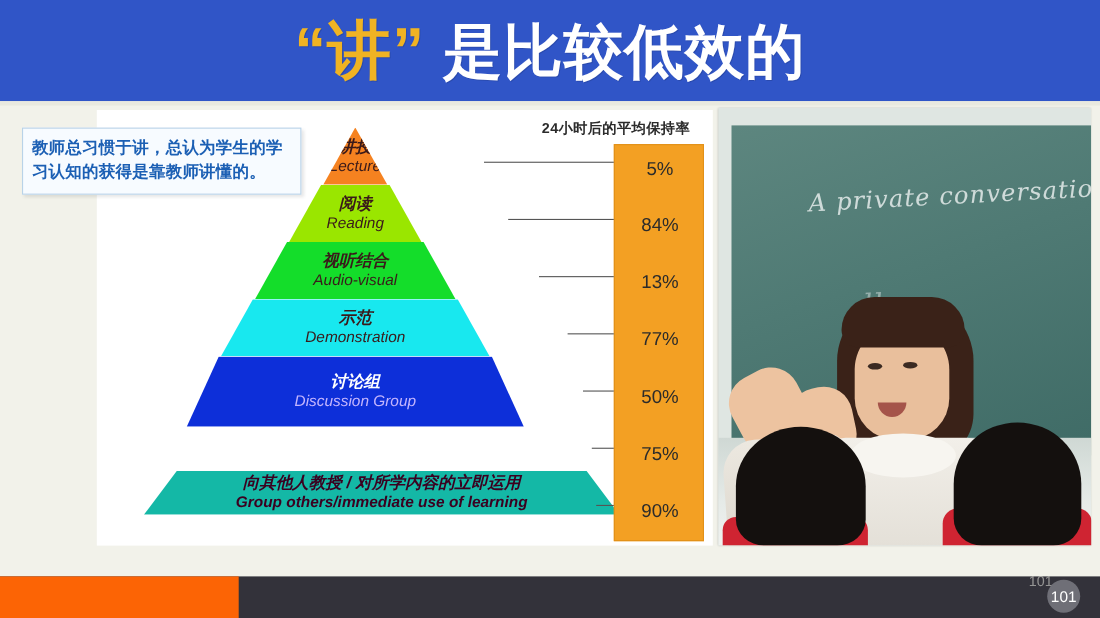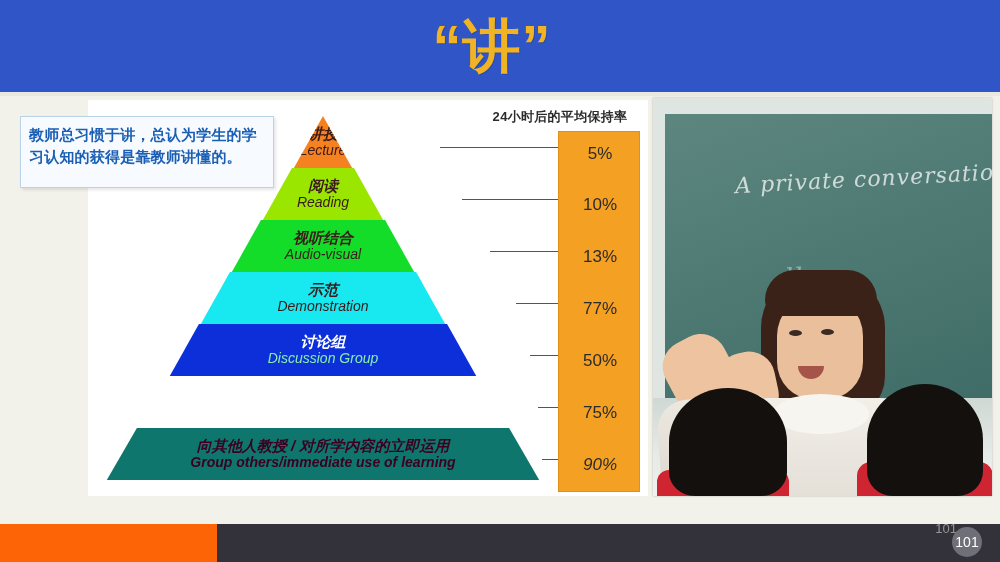--- a/index.html
+++ b/index.html
@@ -133,21 +133,21 @@
     height: 1px;
     background: #555555;
     z-index: 4;
   }
 
   
   #callout {
     position: absolute;
     left: 20px; top: 116px;
     width: 254px;
-    padding: 7px 8px 19px 8px;
+    padding: 7px 8px 8px 8px;
     background: #f7fbff;
     border: 1px solid #b9d3e8;
     box-sizing: border-box;
     box-shadow: 2px 2px 3px rgba(0,0,0,0.10);
     z-index: 20;
   }
   #callout-text {
     font-size: 15px;
     font-weight: bold;
     color: #1b5fb4;
@@ -317,20 +317,21 @@
   }
 </style>
 </head>
 <body>
 
 <div id="slide">
 
   <div id="title-banner">
     <div id="title-text">
       <span class="title-accent">“讲”</span>
+      <span class="title-main">是比较低效的</span>
     </div>
   </div>
   <div id="banner-underline"></div>
 
   <div id="pyramid-panel">
 
     <div id="retention-header">24小时后的平均保持率</div>
 
     <div class="connector" style="left:352px; top:47px;  width:118px;"></div>
     <div class="connector" style="left:374px; top:99px;  width:96px;"></div>
@@ -363,44 +364,44 @@
         </div>
       </div>
 
       <div class="layer" style="top:156px; height:52px; background:#18e8ef; clip-path: polygon(30.2% 0%, 69.8% 0%, 76% 100%, 24% 100%);">
         <div class="layer-inner">
           <div class="cn">示范</div>
           <div class="en">Demonstration</div>
         </div>
       </div>
 
-      <div class="layer" style="top:208px; height:52px; background:#0d2fd9; clip-path: polygon(23.6% 0%, 76.4% 0%, 82.6% 100%, 17.4% 100%);">
+      <div class="layer" style="top:208px; height:64px; background:#0d2fd9; clip-path: polygon(23.6% 0%, 76.4% 0%, 82.6% 100%, 17.4% 100%);">
         <div class="layer-inner">
           <div class="cn" style="color:#ffffff;">讨论组</div>
-          <div class="en" style="color:#86efac;">Discussion Group</div>
-        </div>
-      </div>
-
-
-      <div class="layer" style="top:312px; height:52px; background:#0f766e; clip-path: polygon(10.4% 0%, 89.6% 0%, 96% 100%, 4% 100%);">
+          <div class="en" style="color:#c4b5fd;">Discussion Group</div>
+        </div>
+      </div>
+
+
+      <div class="layer" style="top:312px; height:40px; background:#14b8a6; clip-path: polygon(10.4% 0%, 89.6% 0%, 96% 100%, 4% 100%); margin-left: 24px;">
         <div class="layer-inner">
           <div class="cn" style="color:#3b0020;">向其他人教授 / 对所学内容的立即运用</div>
           <div class="en" style="color:#3b0020; font-weight:bold;">Group others/immediate use of learning</div>
         </div>
       </div>
     </div>
 
     <div id="percent-bar">
       <div class="percent-cell" style="top:12px;">5%</div>
-      <div class="percent-cell" style="top:63px;">10%</div>
+      <div class="percent-cell" style="top:63px;">84%</div>
       <div class="percent-cell" style="top:115px;">13%</div>
       <div class="percent-cell" style="top:167px;">77%</div>
       <div class="percent-cell" style="top:219px;">50%</div>
       <div class="percent-cell" style="top:271px;">75%</div>
-      <div class="percent-cell" style="top:323px;font-style:italic;">90%</div>
+      <div class="percent-cell" style="top:323px;">90%</div>
     </div>
   </div>
 
   <div id="callout">
     <div id="callout-text">教师总习惯于讲，总认为学生的学习认知的获得是靠教师讲懂的。</div>
   </div>
 
   <div id="photo">
     <div id="photo-inner">
       <div class="ph-board">

